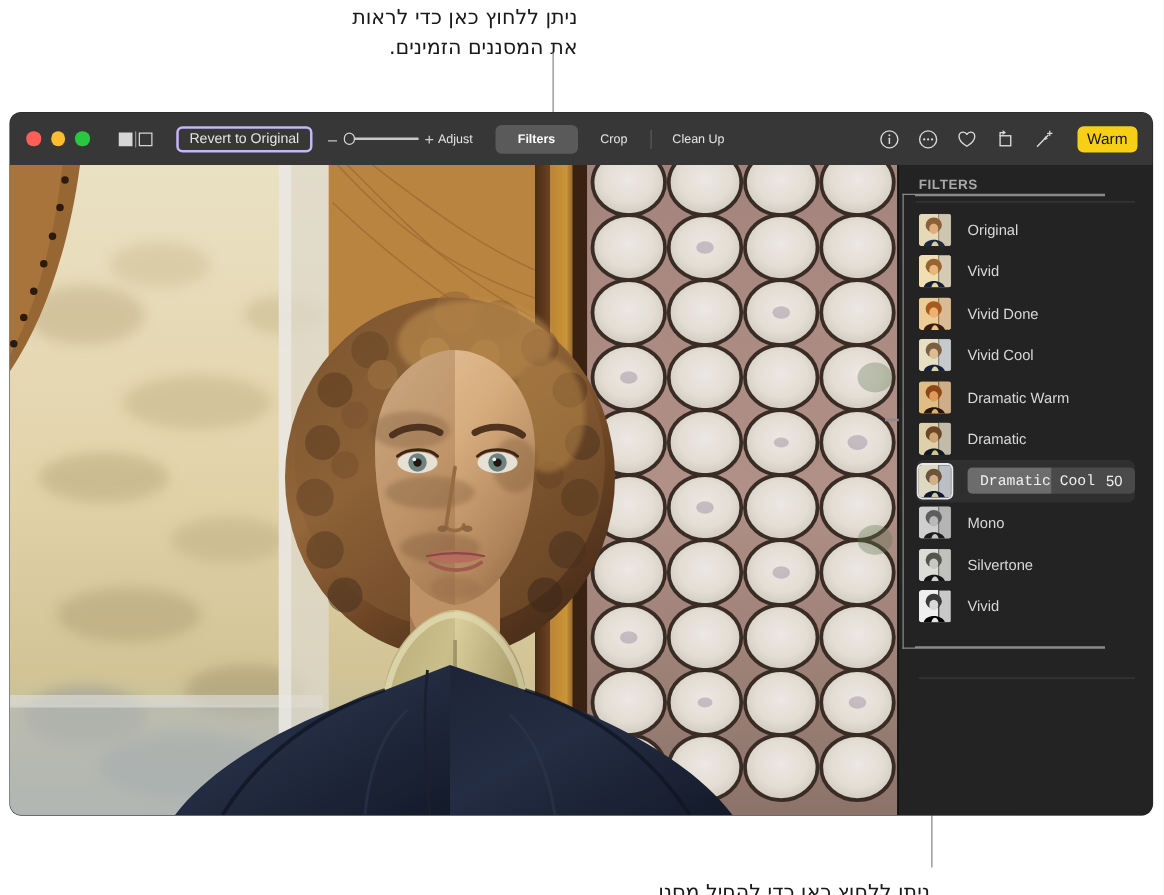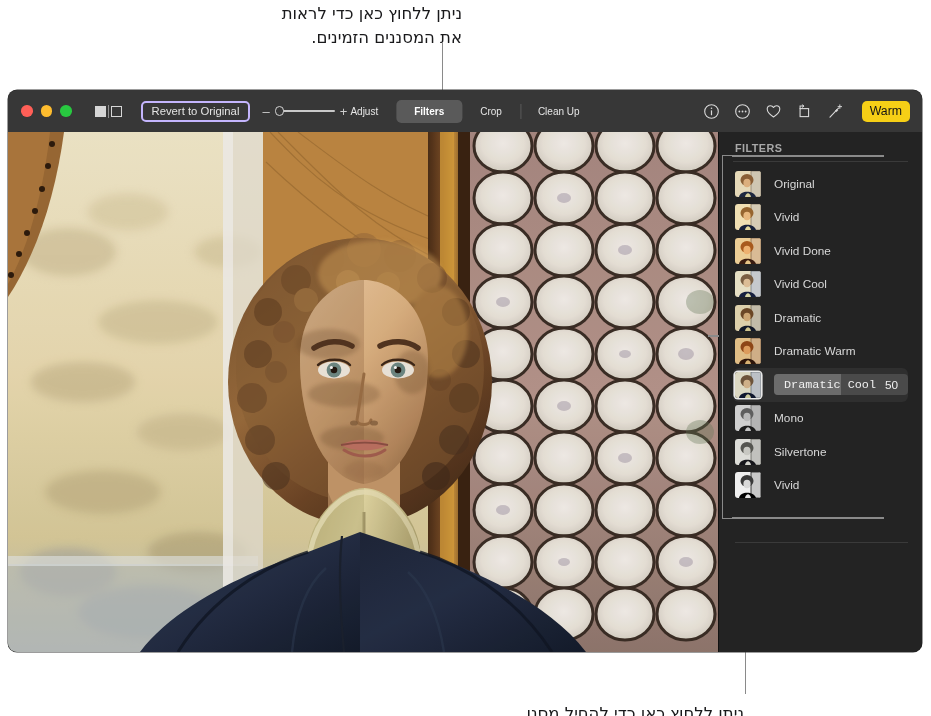--- a/index.html
+++ b/index.html
@@ -657,47 +657,47 @@
                 <path d="M4 26 C5 19 19 19 21 26 Z" fill="#17203f"></path>
                 <path d="M10 26 C11 21 15 21 16 26 Z" fill="#d9d7a6"></path>
               </svg>
             </div>
             <div class="f-label">Vivid Cool</div>
           </div>
 
           <div class="filter-row">
             <div class="thumb">
               <svg width="26" height="26" viewBox="0 0 26 26">
+                <rect width="26" height="26" fill="#e0bd85"></rect>
+                <rect x="16" width="10" height="26" fill="#cfae87"></rect>
+                <rect x="16" width="10" height="26" fill="none" stroke="#5e3f26" stroke-width="0.6"></rect>
+                <ellipse cx="12" cy="9" rx="6.5" ry="6" fill="#8e4617"></ellipse>
+                <ellipse cx="12" cy="12" rx="3.6" ry="4.2" fill="#dd9c5c"></ellipse>
+                <path d="M4 26 C5 19 19 19 21 26 Z" fill="#2d150a"></path>
+                <path d="M10 26 C11 21 15 21 16 26 Z" fill="#d9b273"></path>
+              </svg>
+            </div>
+            <div class="f-label">Dramatic Warm</div>
+          </div>
+
+          <div class="filter-row">
+            <div class="thumb">
+              <svg width="26" height="26" viewBox="0 0 26 26">
                 <rect width="26" height="26" fill="#ddd0ab"></rect>
                 <rect x="16" width="10" height="26" fill="#c2bba9"></rect>
                 <rect x="16" width="10" height="26" fill="none" stroke="#4e463a" stroke-width="0.6"></rect>
                 <ellipse cx="12" cy="9" rx="6.5" ry="6" fill="#6b4726"></ellipse>
                 <ellipse cx="12" cy="12" rx="3.6" ry="4.2" fill="#cda673"></ellipse>
                 <path d="M4 26 C5 19 19 19 21 26 Z" fill="#111727"></path>
                 <path d="M10 26 C11 21 15 21 16 26 Z" fill="#cfc48d"></path>
               </svg>
             </div>
             <div class="f-label">Dramatic</div>
           </div>
 
-          <div class="filter-row">
-            <div class="thumb">
-              <svg width="26" height="26" viewBox="0 0 26 26">
-                <rect width="26" height="26" fill="#e0bd85"></rect>
-                <rect x="16" width="10" height="26" fill="#cfae87"></rect>
-                <rect x="16" width="10" height="26" fill="none" stroke="#5e3f26" stroke-width="0.6"></rect>
-                <ellipse cx="12" cy="9" rx="6.5" ry="6" fill="#8e4617"></ellipse>
-                <ellipse cx="12" cy="12" rx="3.6" ry="4.2" fill="#dd9c5c"></ellipse>
-                <path d="M4 26 C5 19 19 19 21 26 Z" fill="#2d150a"></path>
-                <path d="M10 26 C11 21 15 21 16 26 Z" fill="#d9b273"></path>
-              </svg>
-            </div>
-            <div class="f-label">Dramatic Warm</div>
-          </div>
-
           <div class="filter-row selected">
             <div class="thumb">
               <svg width="26" height="26" viewBox="0 0 26 26">
                 <rect width="26" height="26" fill="#dcd8c2"></rect>
                 <rect x="16" width="10" height="26" fill="#bcc0c6"></rect>
                 <rect x="16" width="10" height="26" fill="none" stroke="#4d545c" stroke-width="0.6"></rect>
                 <ellipse cx="12" cy="9" rx="6.5" ry="6" fill="#6d533a"></ellipse>
                 <ellipse cx="12" cy="12" rx="3.6" ry="4.2" fill="#cfb089"></ellipse>
                 <path d="M4 26 C5 19 19 19 21 26 Z" fill="#10172e"></path>
                 <path d="M10 26 C11 21 15 21 16 26 Z" fill="#ccc99b"></path>

